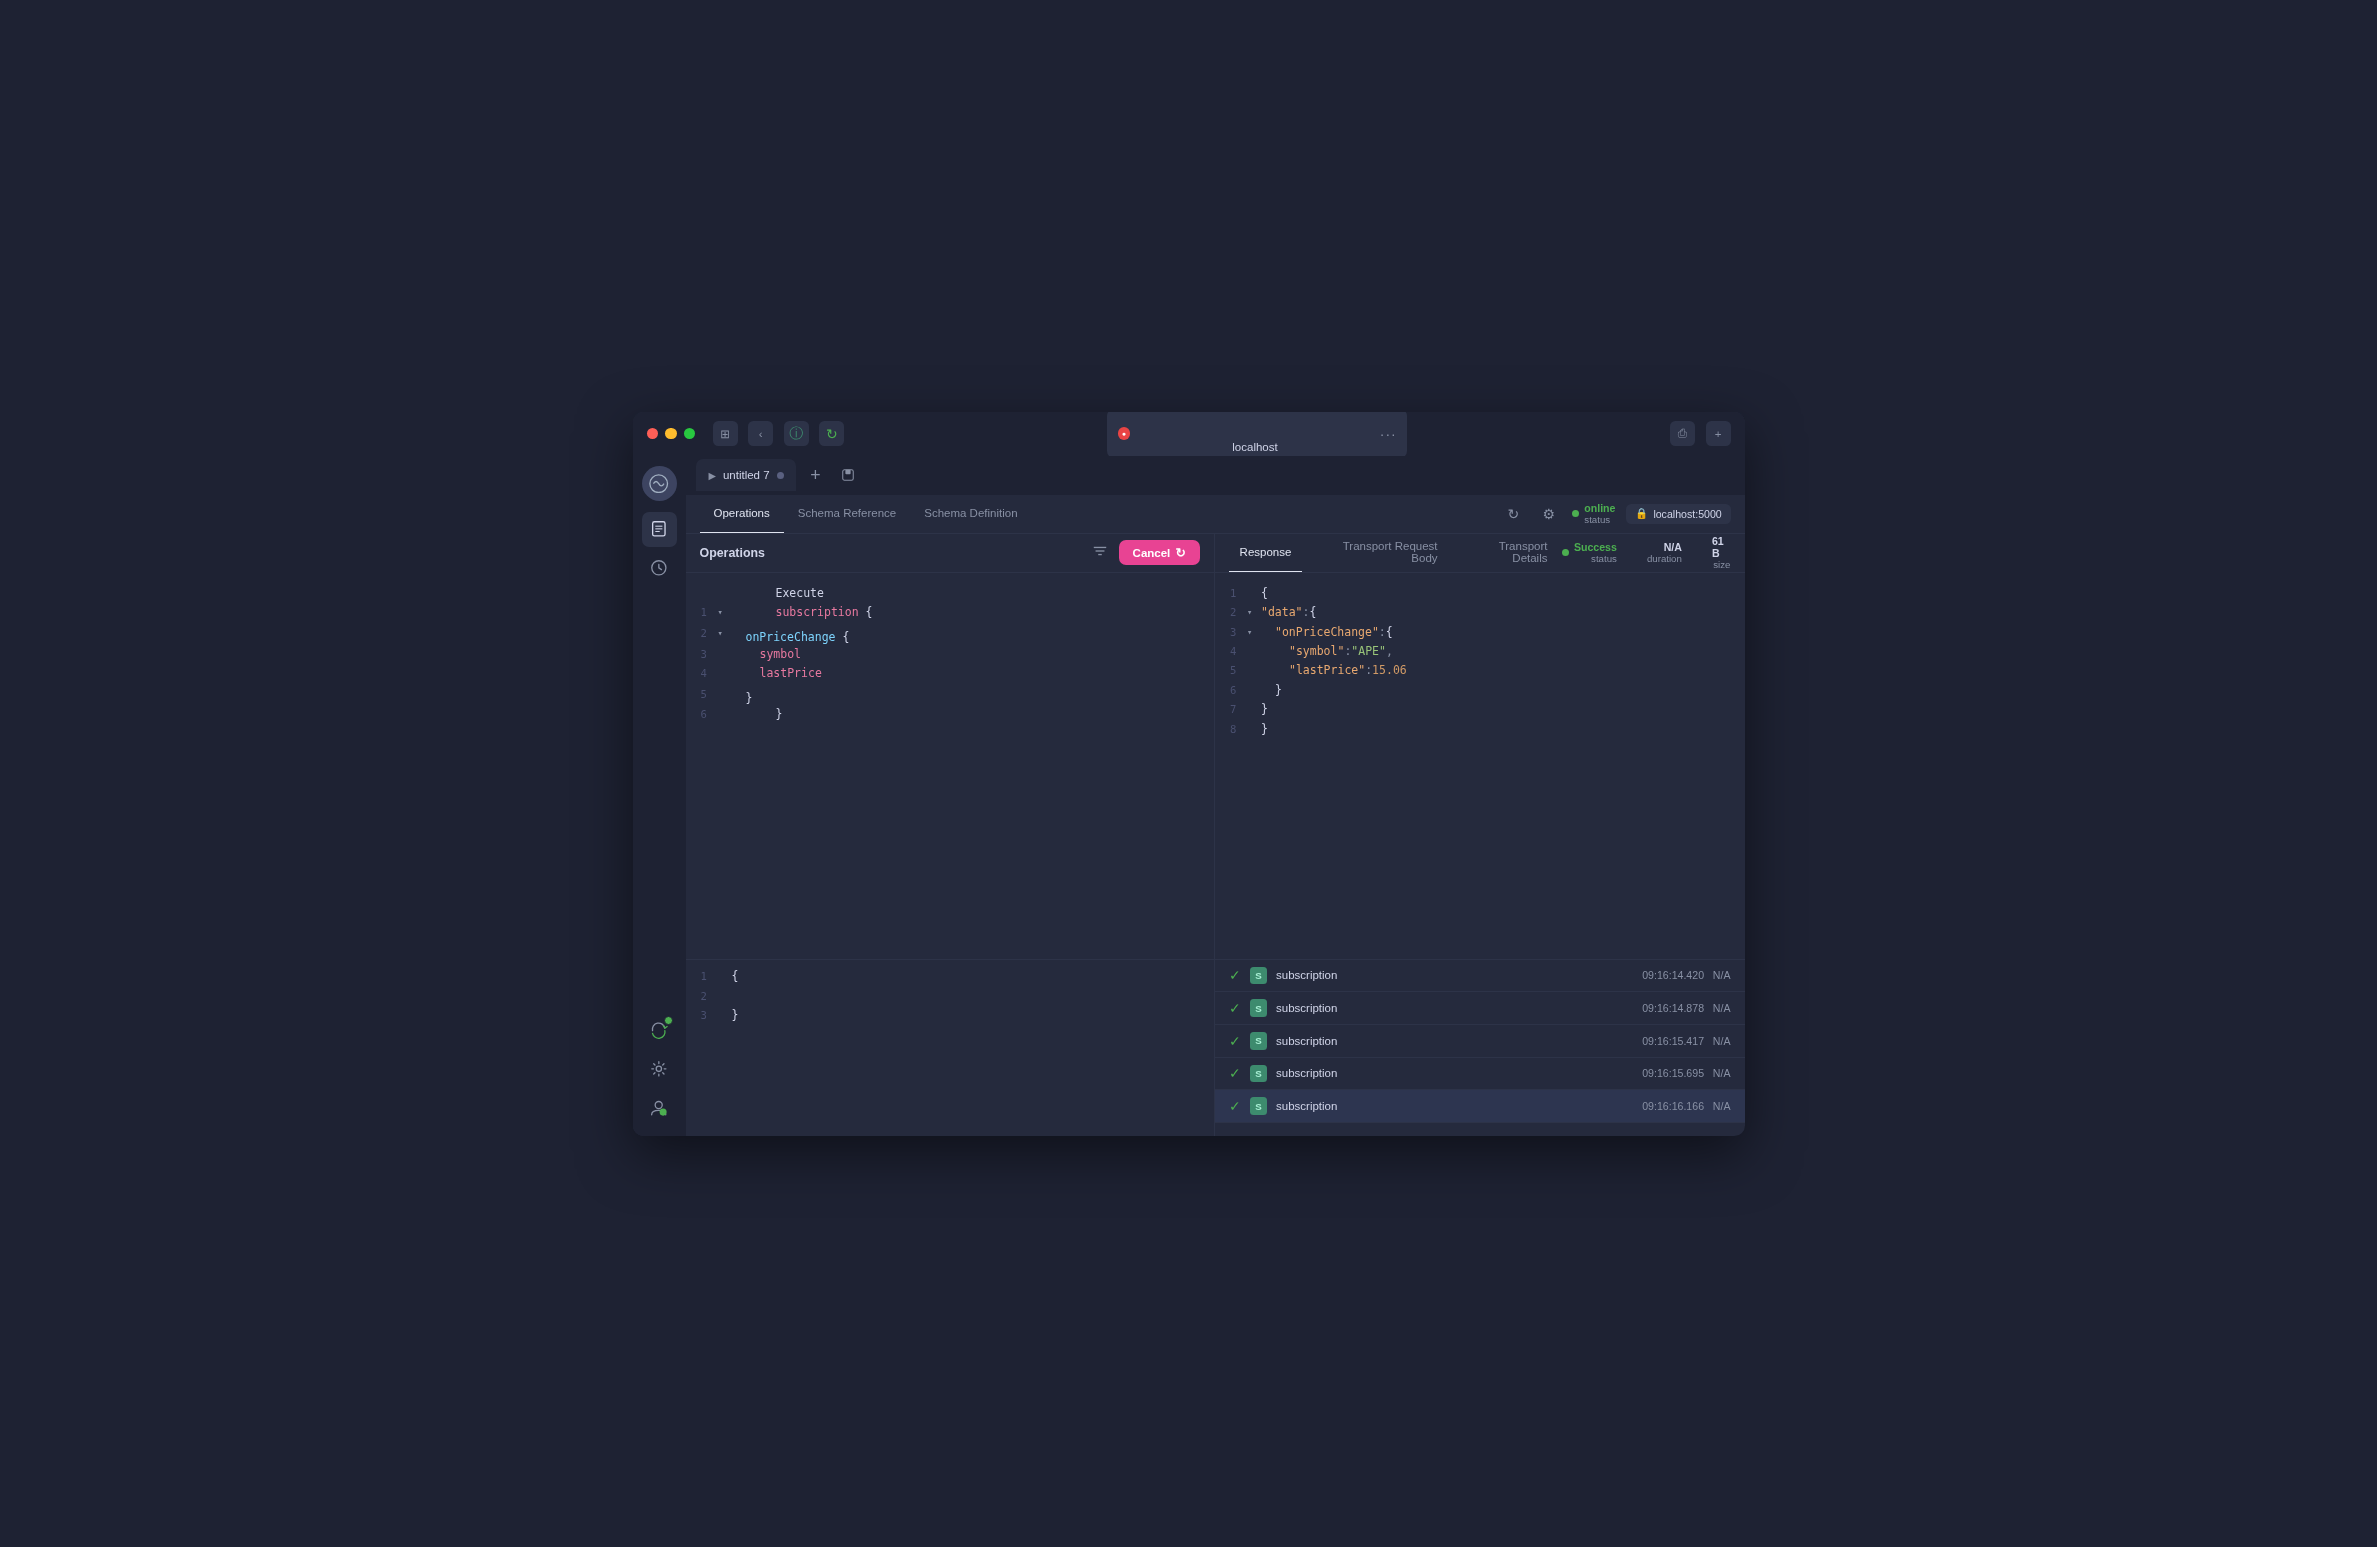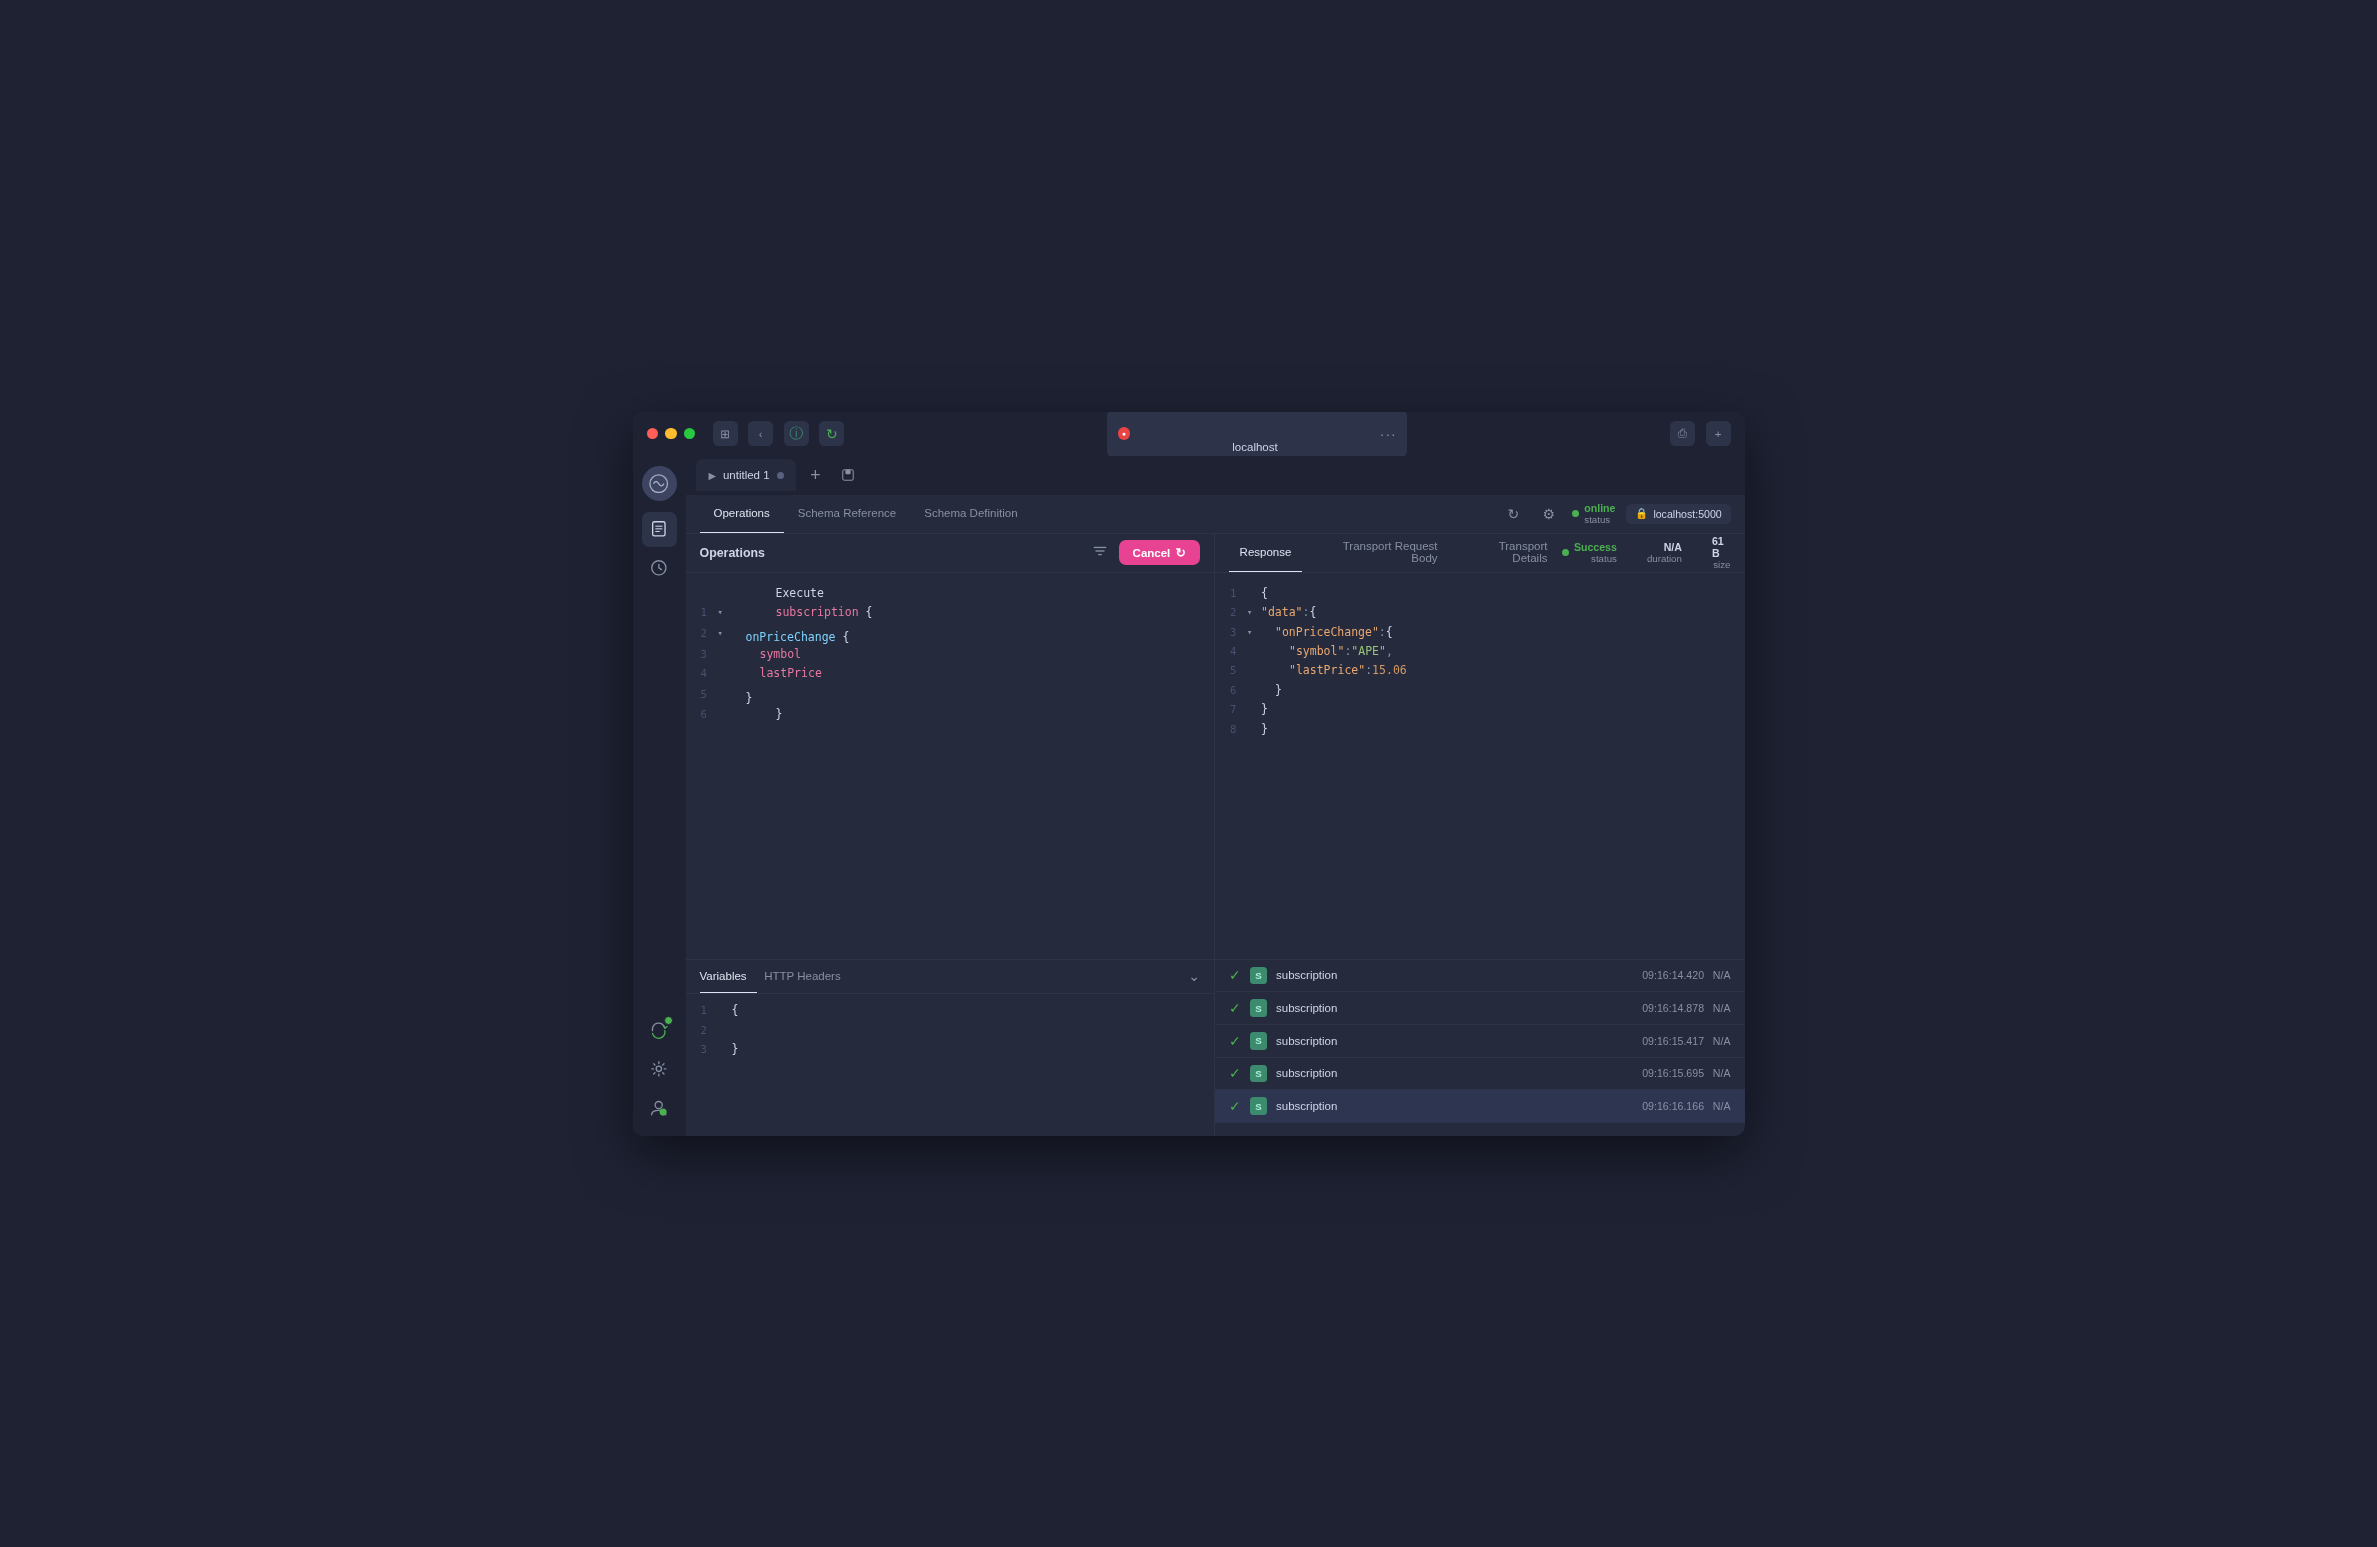--- a/index.html
+++ b/index.html
@@ -584,21 +584,21 @@
           <circle cx="16" cy="16" r="4" fill="#4caf50"></circle>
         </svg>
       </button>
     </div>
 
     <div class="main-content">
 
       <div class="tab-bar">
         <div class="tab-item">
           <span class="tab-play">▶</span>
-          <span>untitled 1</span>
+          <span>untitled 7</span>
           <div class="tab-dot"></div>
         </div>
         <button class="tab-add-btn">+</button>
         <button class="tab-save-btn">
           <svg width="14" height="14" viewBox="0 0 16 16" fill="none">
             <rect x="2" y="2" width="12" height="12" rx="2" stroke="#8890a4" stroke-width="1.2"></rect>
             <rect x="5" y="2" width="6" height="5" rx="1" fill="#8890a4"></rect>
           </svg>
         </button>
       </div>
@@ -804,29 +804,20 @@
               <div class="line-chevron"></div>
               <span class="json-brace">}</span>
             </div>
           </div>
         </div>
       </div>
 
       <div class="bottom-section">
 
         <div class="variables-panel">
-          <div class="vars-tabs">
-            <div class="vars-tab active">
-              <span>Variables</span>
-            </div>
-            <div class="vars-tab">
-              <span>HTTP Headers</span>
-            </div>
-            <div class="vars-collapse">⌄</div>
-          </div>
           <div class="vars-code">
             <div class="code-line">
               <div class="line-num">1</div>
               <div class="line-chevron"></div>
               <span class="json-brace">{</span>
             </div>
             <div class="code-line">
               <div class="line-num">2</div>
               <div class="line-chevron"></div>
             </div>

